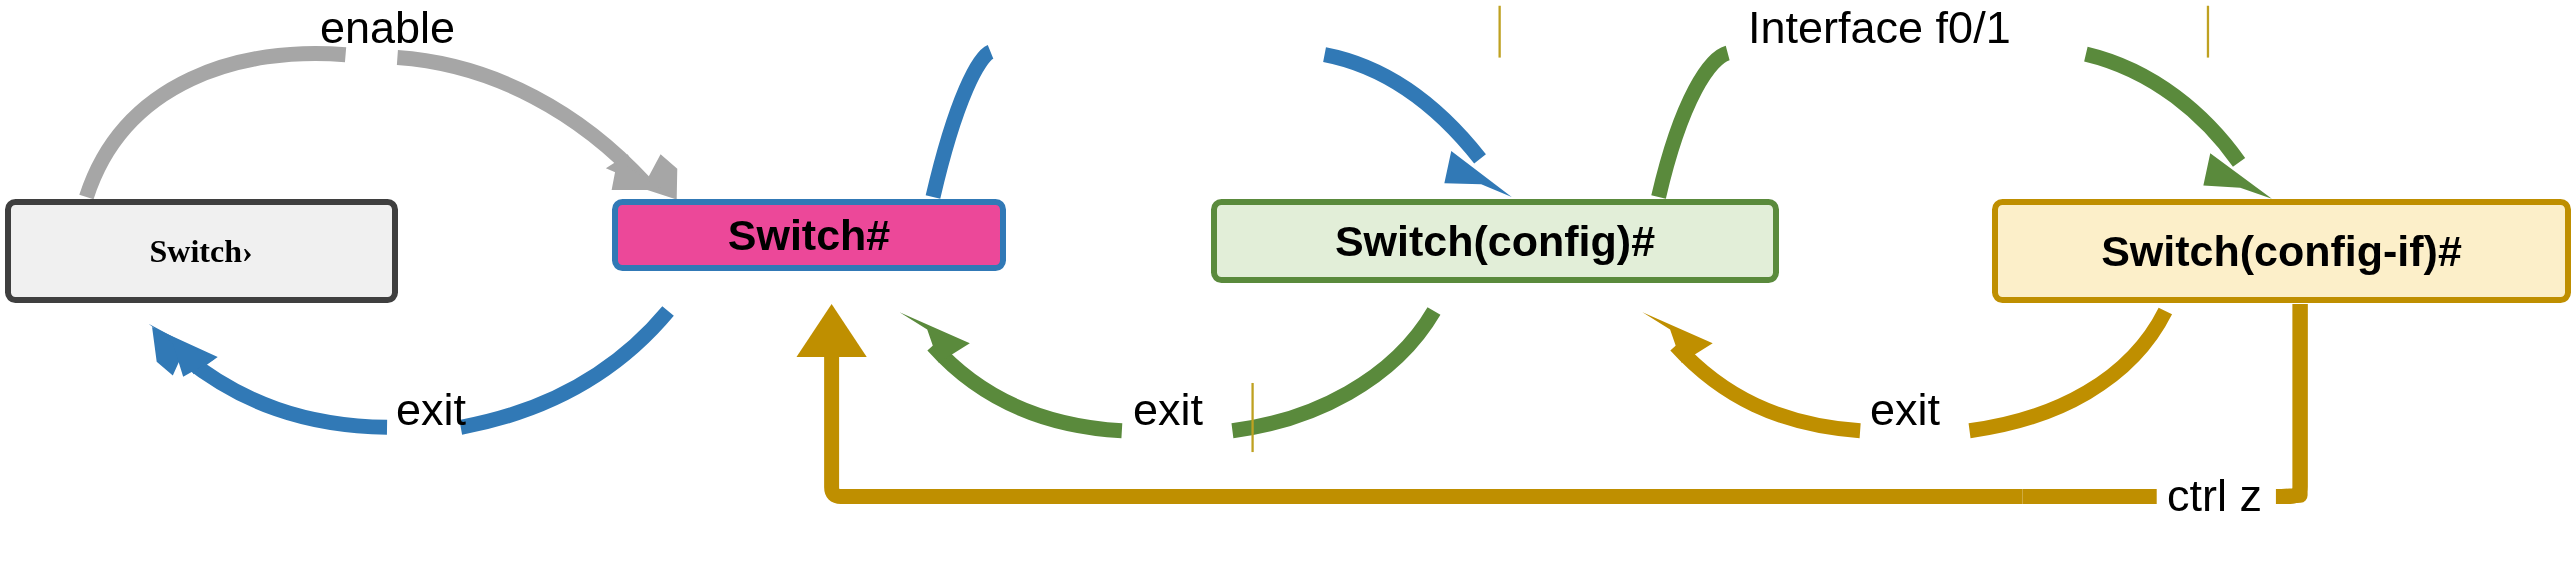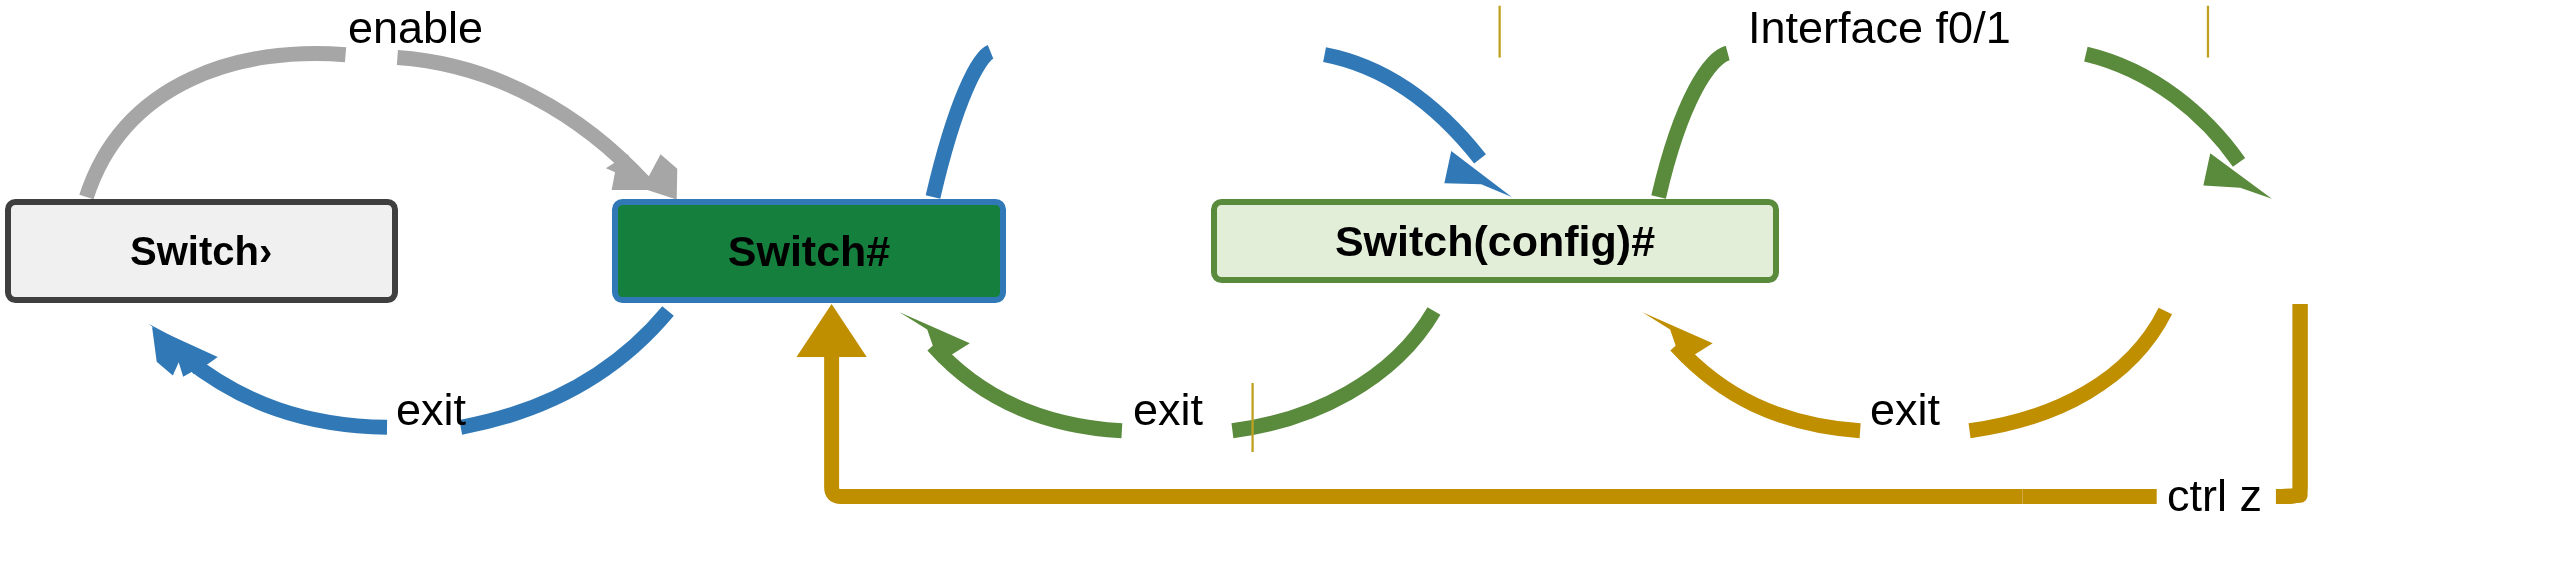--- a/index.html
+++ b/index.html
@@ -6,38 +6,38 @@
   body{font-family:"Liberation Sans", sans-serif;}
   #stage{position:relative;width:2576px;height:573px;background:#ffffff;overflow:hidden;}
   #wires{position:absolute;left:0;top:0;width:2576px;height:573px;}
 
   .node{position:absolute;display:flex;align-items:center;justify-content:center;
         box-sizing:border-box;border-style:solid;border-radius:10.4px;}
   .node .node-label{font-weight:bold;color:#000000;white-space:nowrap;line-height:1;}
 
   #node-user{left:4.6px;  top:199px; width:393px;  height:104px; border-width:6.3px;
              border-color:#3f3f3f; background:#f0f0f0;}
-  #node-user .node-label{font-size:40px;}
+  #node-user .node-label{font-size:32px;font-family:Liberation Serif, serif;}
 
-  #node-priv{left:612px; top:199px; width:394px; height:104px; border-width:6.3px;
-             border-color:#3179b6; background:#15803d;}
+  #node-priv{left:612px; top:199px; width:394px; height:72px; border-width:6.3px;
+             border-color:#3179b6; background:#ec4899;}
   #node-priv .node-label{font-size:43px;}
 
   #node-config{left:1211px; top:199px; width:568px; height:84px; border-width:6.3px;
                border-color:#5a8a3c; background:#e2eed8;}
   #node-config .node-label{font-size:43px;}
 
   #node-configif{left:1992px; top:199px; width:579px; height:104px; border-width:6.3px;
                  border-color:#bf8f00; background:#fcefc9;}
   #node-configif .node-label{font-size:43px;}
 
   .edge-label{position:absolute;color:#000000;font-size:45px;line-height:1;
               white-space:nowrap;font-weight:normal;}
 
-  #lbl-enable     {left:320px;  top:4.6px;margin-left:28px;}
+  #lbl-enable     {left:320px;  top:4.6px;}
   #lbl-confterm   {left:952px; top:4.6px;}
   #lbl-interface  {left:1748px; top:4.6px;}
   #lbl-exit-1     {left:396px;  top:387px;}
   #lbl-exit-2     {left:1133px; top:387px;}
   #lbl-exit-3     {left:1870px; top:387px;}
   #lbl-ctrlz      {left:2167px; top:473px;}
 </style>
 </head>
 <body>
 
@@ -101,20 +101,23 @@
   </div>
 
   <div class="node" id="node-priv">
     <span class="node-label">Switch#</span>
   </div>
 
   <div class="node" id="node-config">
     <span class="node-label">Switch(config)#</span>
   </div>
 
+  <div class="node" id="node-configif">
+    <span class="node-label">Switch(config-if)#</span>
+  </div>
 
   <div class="edge-label" id="lbl-enable">enable</div>
 
   <div class="edge-label" id="lbl-exit-1">exit</div>
 
 
   <div class="edge-label" id="lbl-exit-2">exit</div>
 
   <div class="edge-label" id="lbl-interface">Interface f0/1</div>
 

